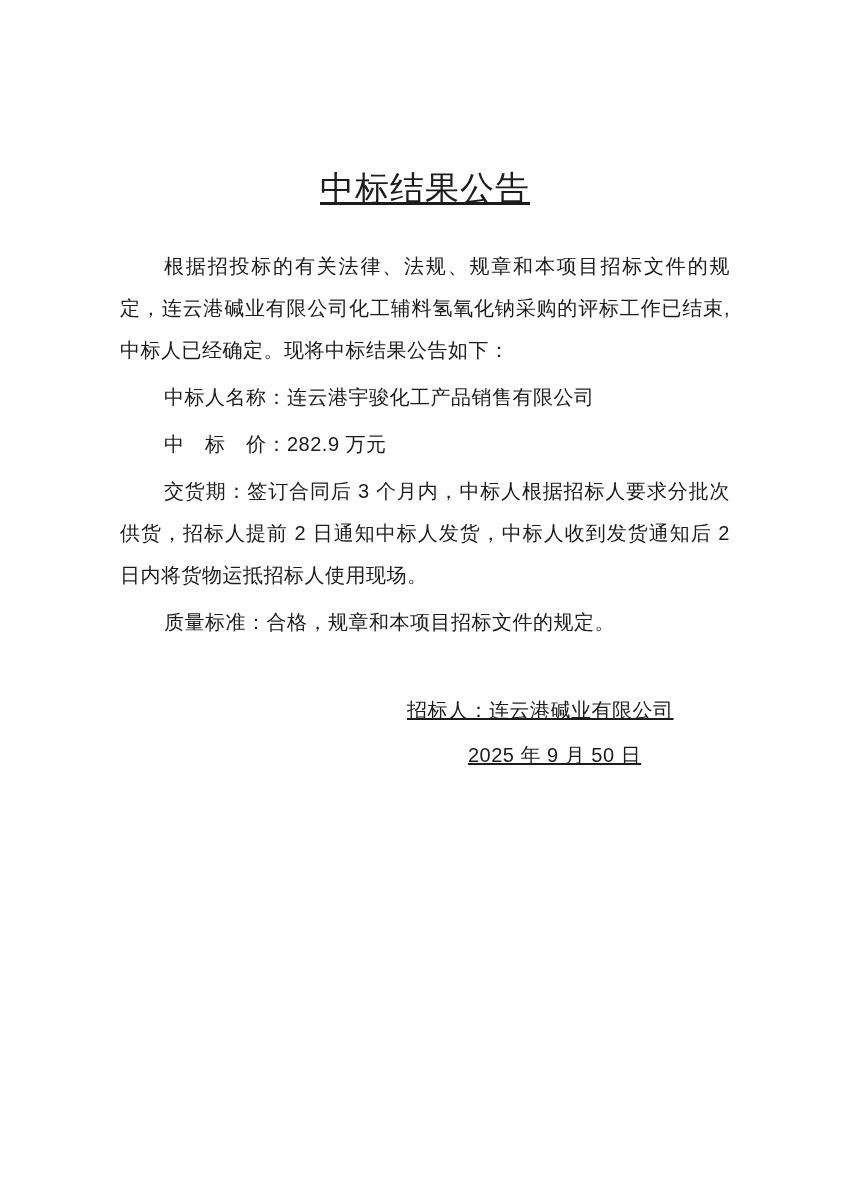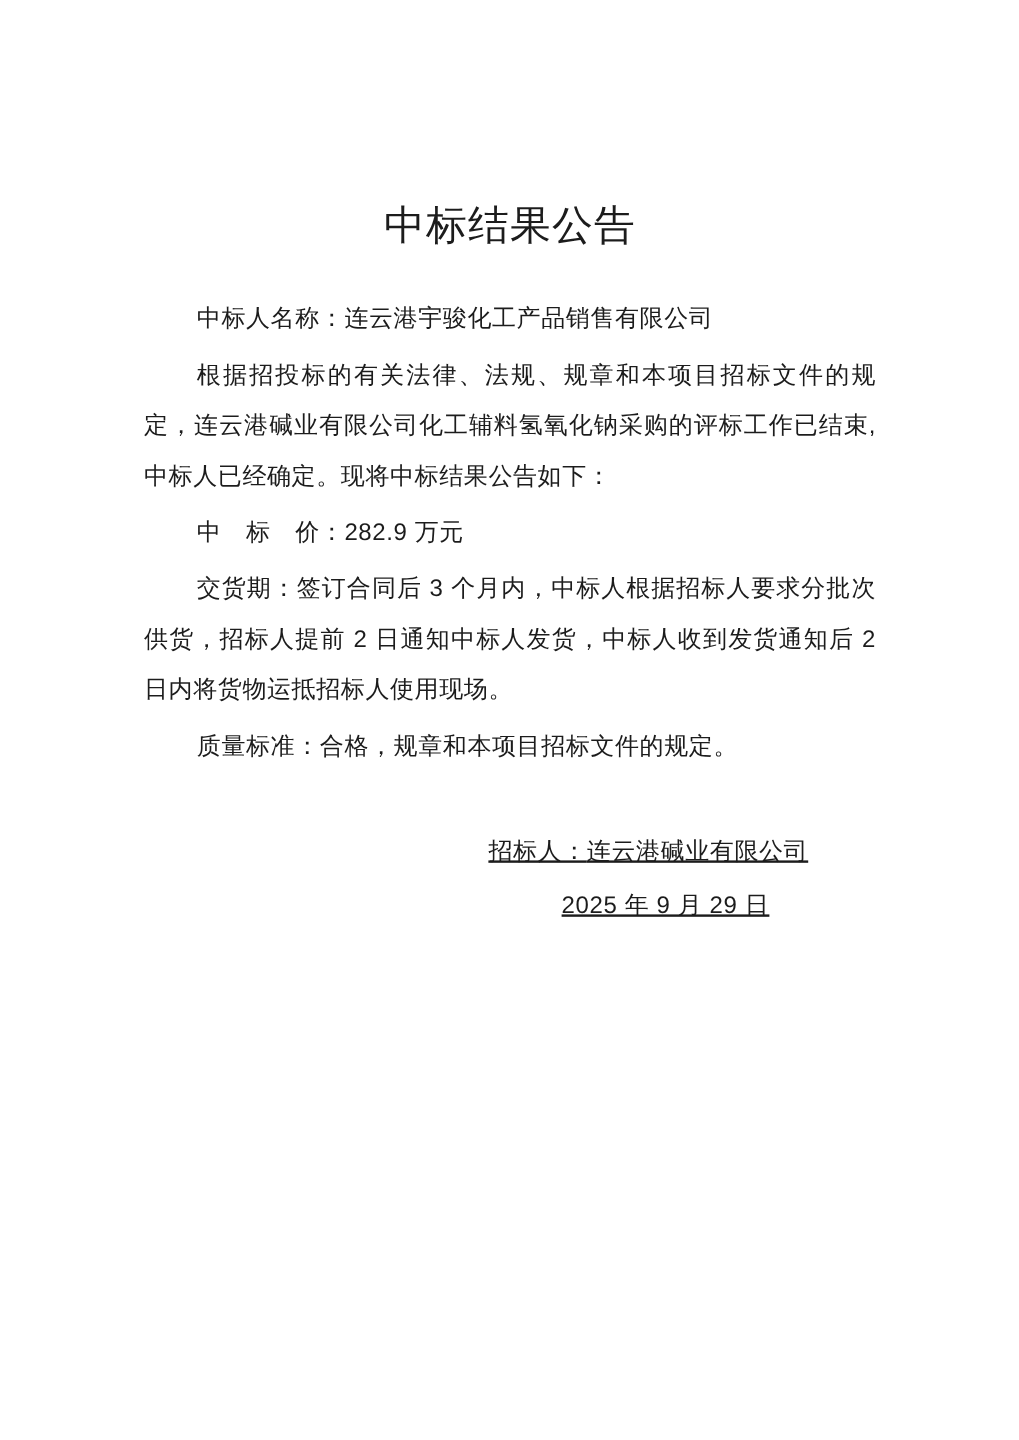--- a/index.html
+++ b/index.html
@@ -22,20 +22,21 @@
     box-sizing: border-box;
     padding: 0 119px 0 120px;
   }
   .doc-title {
     font-size: 34px;
     font-weight: 500;
     line-height: 48px;
     text-align: center;
     margin: 164px 0 33px 0;
     letter-spacing: 1px;
+    text-decoration: underline;
   }
   .para {
     font-size: 20px;
     line-height: 42px;
     margin: 0 0 5px 0;
     text-indent: 44px;
     letter-spacing: 0.5px;
   }
   .para.justified {
     text-align: justify;
@@ -57,28 +58,28 @@
     letter-spacing: 0.5px;
   }
 </style>
 </head>
 <body>
 
 <div class="page">
 
   <h1 class="doc-title">中标结果公告</h1>
 
+  <p class="para justified">根据招投标的有关法律、法规、规章和本项目招标文件的规定，连云港碱业有限公司化工辅料氢氧化钠采购的评标工作已结束,中标人已经确定。现将中标结果公告如下：</p>
+
   <p class="para"><span>中标人名称：</span><span>连云港宇骏化工产品销售有限公司</span></p>
-
-  <p class="para justified">根据招投标的有关法律、法规、规章和本项目招标文件的规定，连云港碱业有限公司化工辅料氢氧化钠采购的评标工作已结束,中标人已经确定。现将中标结果公告如下：</p>
 
   <p class="para"><span>中　标　价：</span><span>282.9 万元</span></p>
 
   <p class="para justified">交货期：签订合同后 3 个月内，中标人根据招标人要求分批次供货，招标人提前 2 日通知中标人发货，中标人收到发货通知后 2 日内将货物运抵招标人使用现场。</p>
 
   <p class="para">质量标准：合格，规章和本项目招标文件的规定。</p>
 
   <div class="signature">
     <p class="sign-line"><span>招标人：</span><span>连云港碱业有限公司</span></p>
-    <p class="sign-date">2025 年 9 月 29 日</p>
+    <p class="sign-date">2025 年 9 月 50 日</p>
   </div>
 
 </div>
 
 </body></html>

